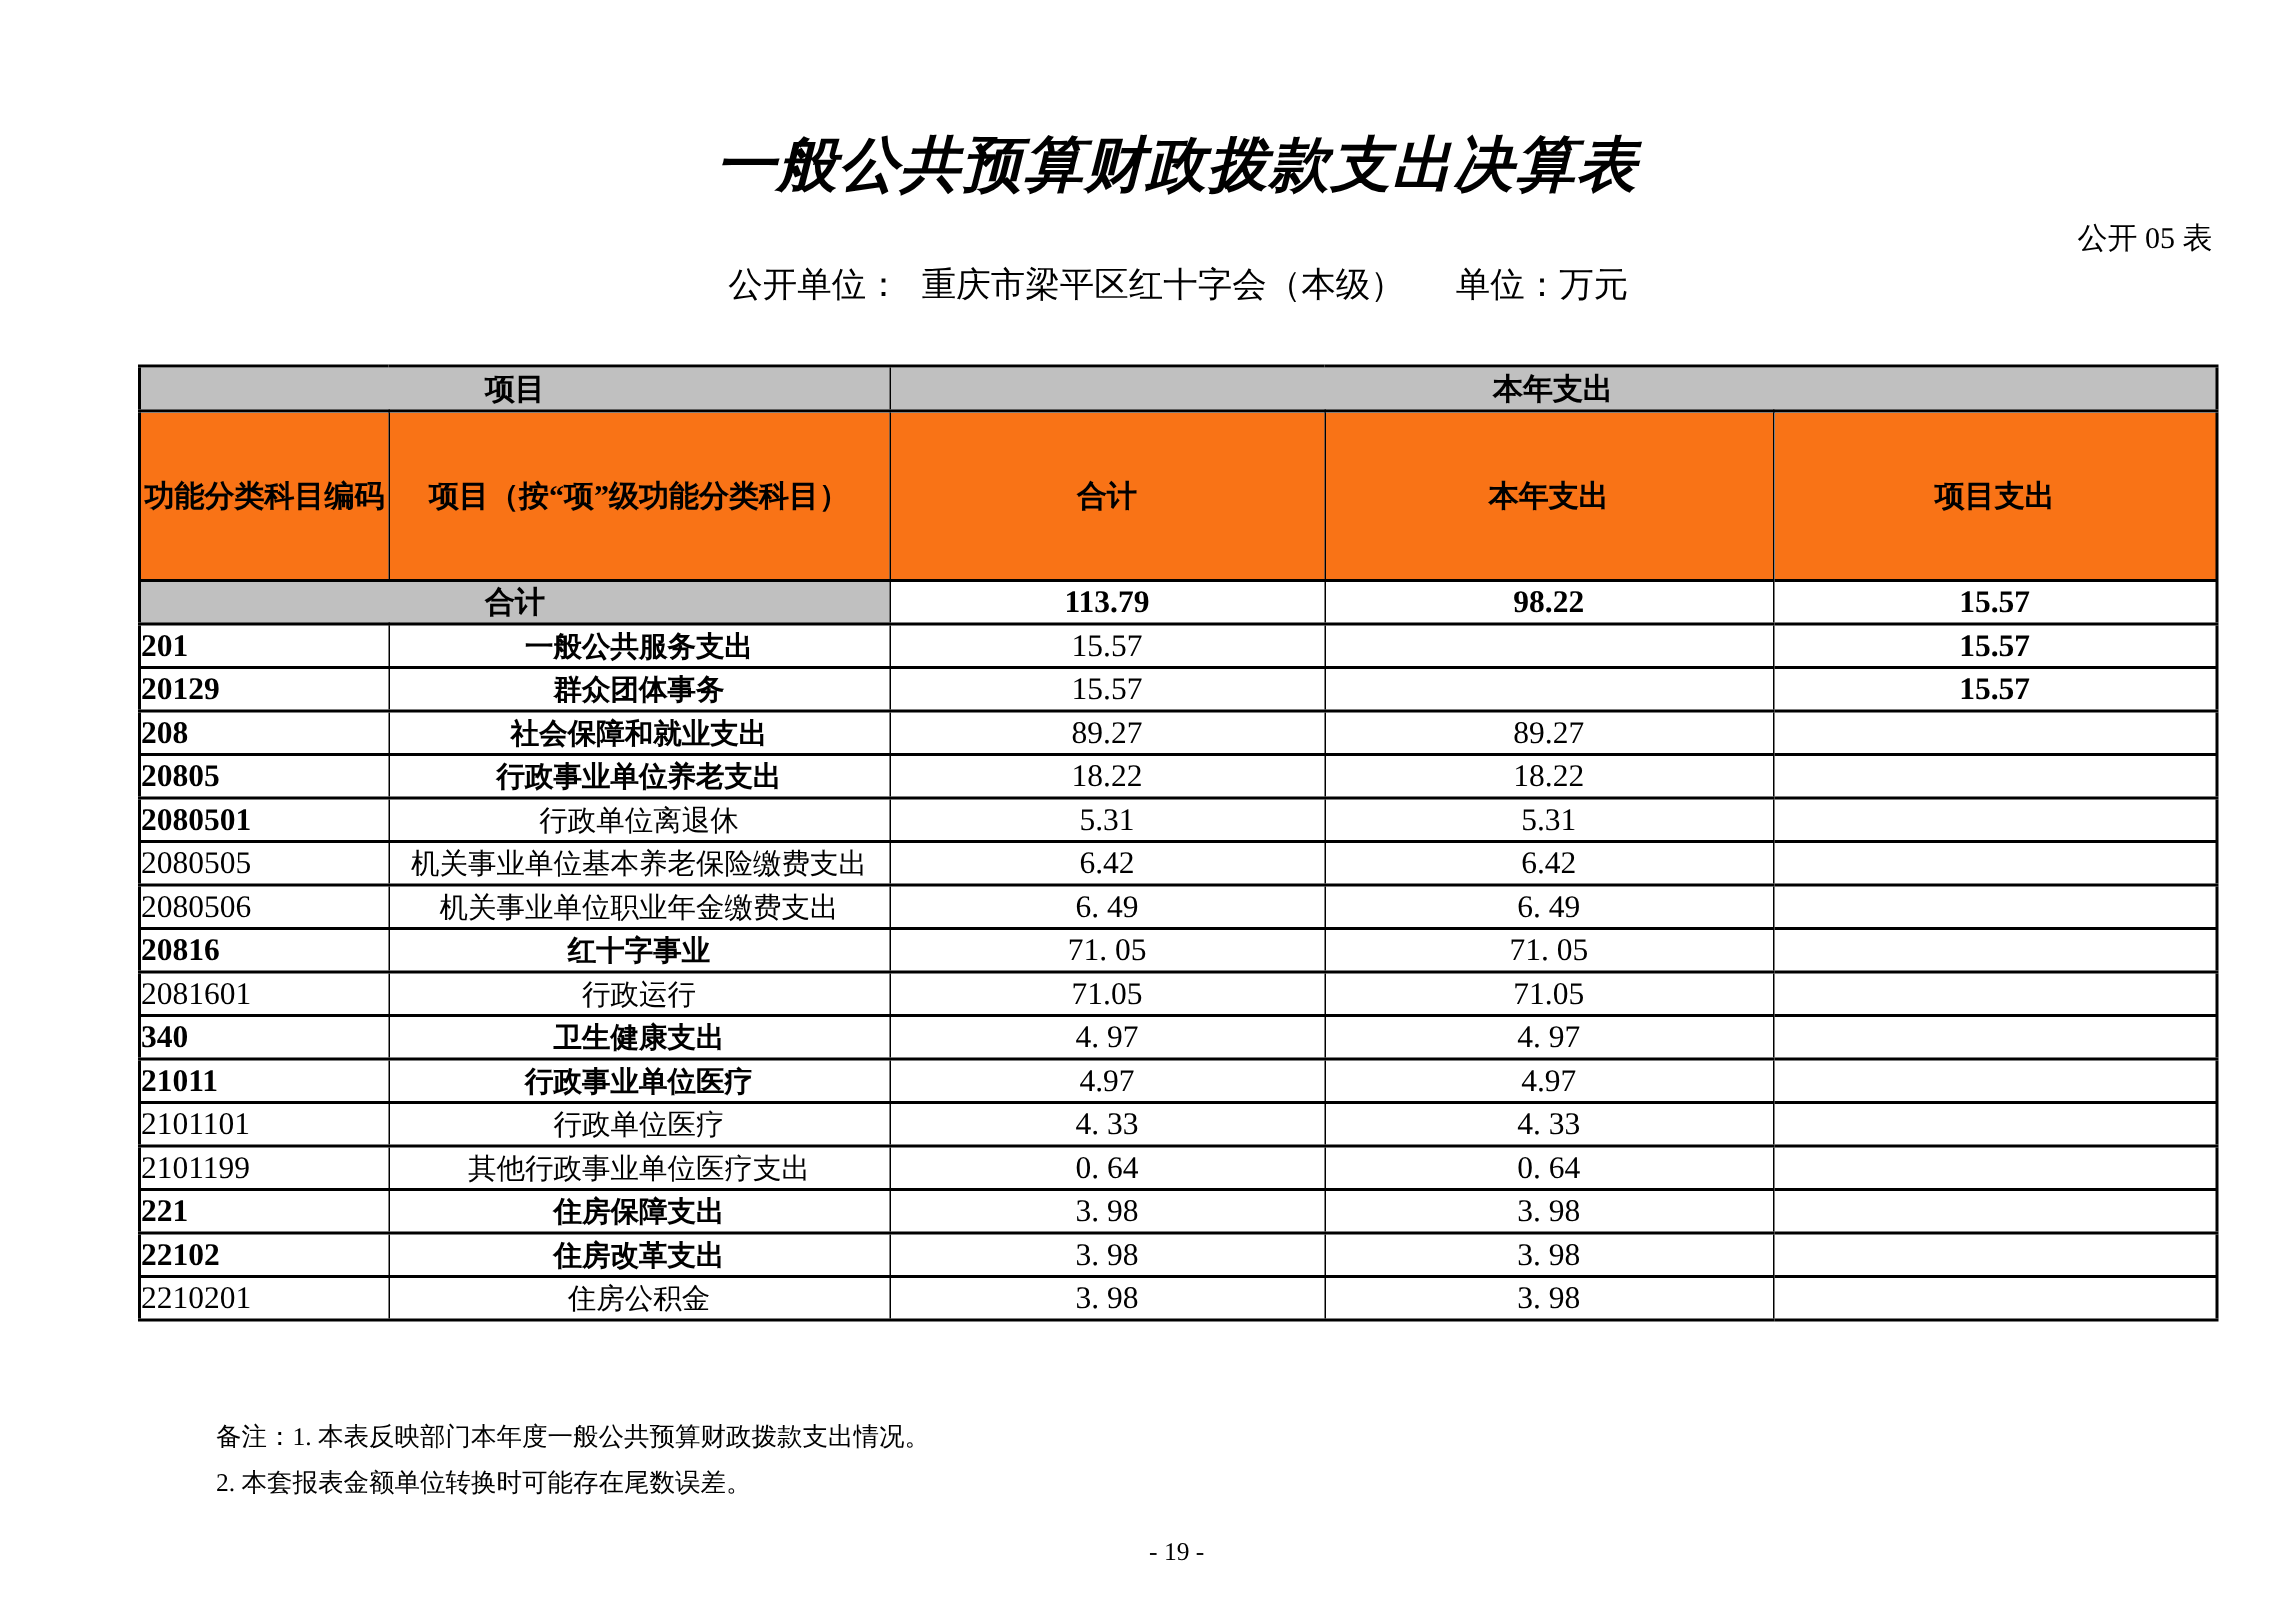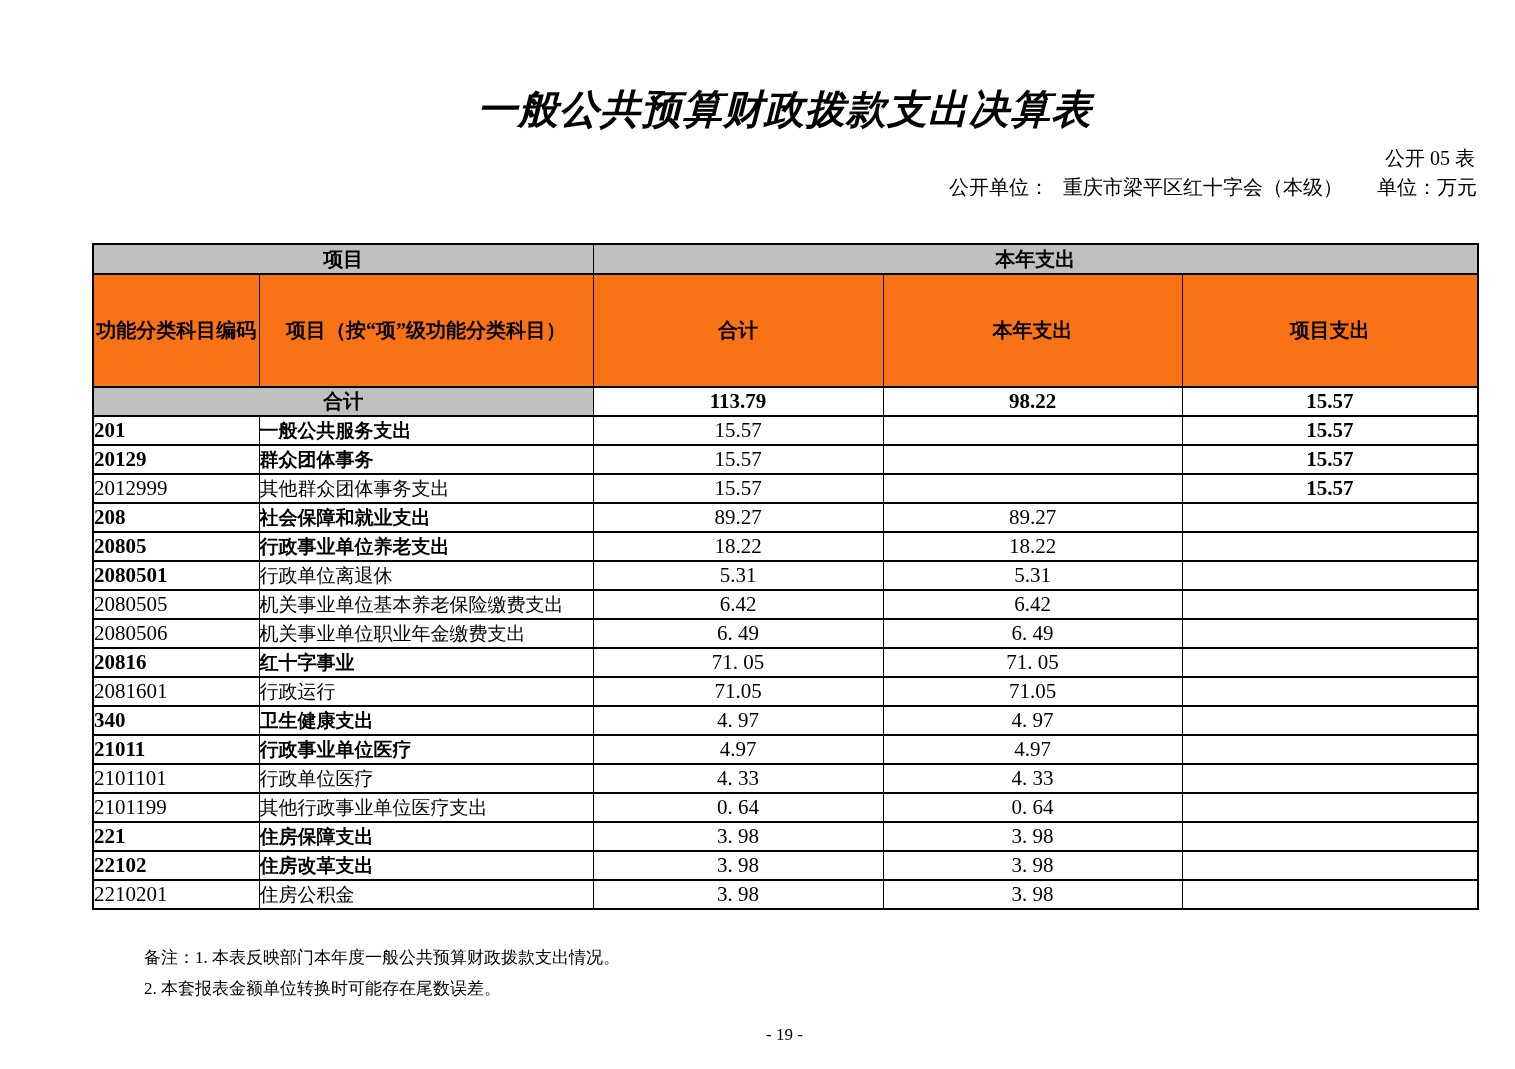--- a/index.html
+++ b/index.html
@@ -14,21 +14,21 @@
 
   .title {
     position: absolute; top: 82px; left: 0; width: 100%;
     text-align: center; font-size: 40px; font-weight: bold; letter-spacing: 1px;
     white-space: nowrap;
     font-style: italic;
   }
   .form-code { position: absolute; top: 145px; right: 2px; font-size: 20px; }
   .info-line {
     position: absolute; top: 174px; left: 2px; right: 0;
-    display: flex; justify-content: flex-end; font-size: 20px; gap: 34px;
+    display: flex; justify-content: center; font-size: 23px; gap: 34px;
   }
   .unit-name { margin-left: 14px; }
 
   table.budget {
     position: absolute; top: 203px; left: 0; width: 1385px;
     border-collapse: collapse; table-layout: fixed;
     border: 2px solid #000;
     margin-top: 40px;
   }
   table.budget th, table.budget td {
@@ -36,21 +36,21 @@
     border-top-width: 2px; border-bottom-width: 2px;
     padding: 0; overflow: hidden; white-space: nowrap;
     vertical-align: middle;
   }
   tr.h1 th { height: 30px; background: #c0c0c0; font-weight: bold; font-size: 20px; text-align: center; }
   tr.h2 th { height: 113px; background: #f97316; font-weight: bold; font-size: 20px; text-align: center; }
   tr.trow th.tlab { height: 29px; background: #c0c0c0; font-weight: bold; font-size: 20px; text-align: center; }
   tbody td, tr.trow td { height: 29px; }
   td.num { text-align: center; font-size: 21px; }
   td.code { text-align: left; font-size: 21px; padding-left: 3px; }
-  td.name { text-align: left; font-size: 19px; padding-left: 5px; }
+  td.name { text-align: center; font-size: 19px; padding-left: 5px; }
   .b { font-weight: bold; }
 
   .notes { position: absolute; left: 52px; top: 942px; font-size: 17px; line-height: 31px; }
   .pagenum { position: absolute; top: 1025px; left: 0; width: 100%; text-align: center; font-size: 17px; }
 </style>
 </head>
 <body>
 
 <div class="content">
 
@@ -101,27 +101,20 @@
           <td class="num b">15.57</td>
         </tr>
         <tr>
           <td class="code b">20129</td>
           <td class="name b">群众团体事务</td>
           <td class="num">15.57</td>
           <td class="num"></td>
           <td class="num b">15.57</td>
         </tr>
         <tr>
-          <td class="code">2012999</td>
-          <td class="name">其他群众团体事务支出</td>
-          <td class="num">15.57</td>
-          <td class="num"></td>
-          <td class="num b">15.57</td>
-        </tr>
-        <tr>
           <td class="code b">208</td>
           <td class="name b">社会保障和就业支出</td>
           <td class="num">89.27</td>
           <td class="num">89.27</td>
           <td class="num"></td>
         </tr>
         <tr>
           <td class="code b">20805</td>
           <td class="name b">行政事业单位养老支出</td>
           <td class="num">18.22</td>

